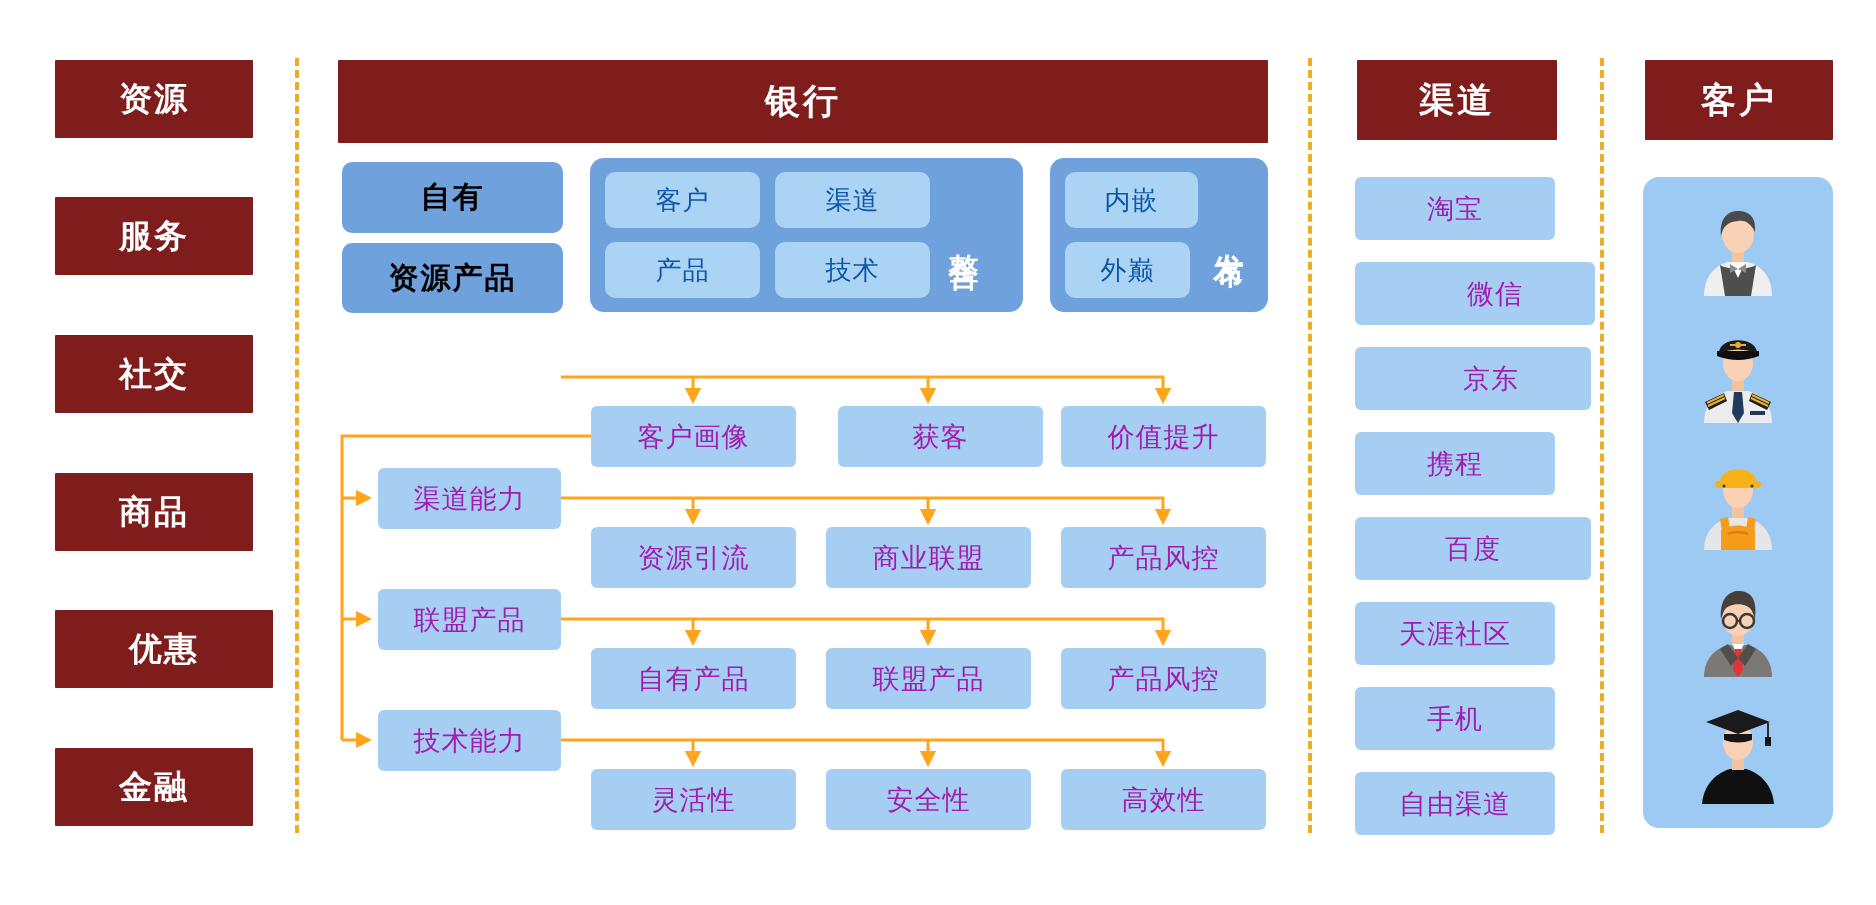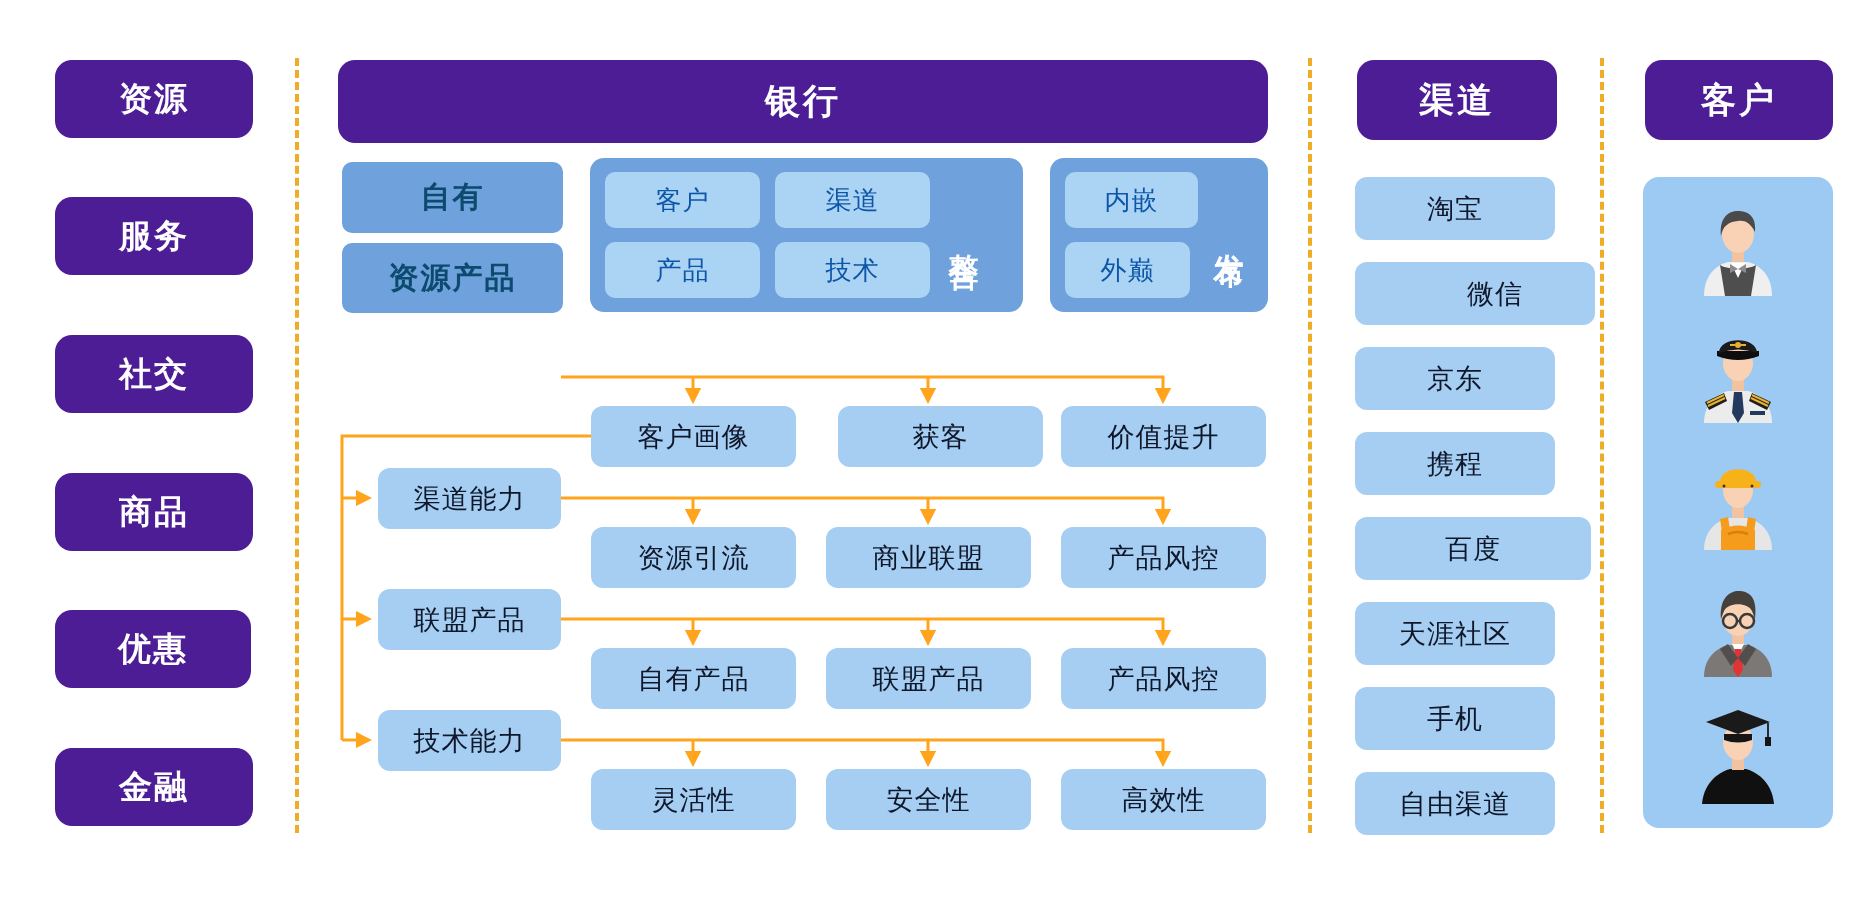--- a/index.html
+++ b/index.html
@@ -3,45 +3,45 @@
 <meta charset="utf-8">
 <style>
   html,body{margin:0;padding:0;background:#ffffff;}
   .canvas{
     position:relative;width:1876px;height:905px;background:#ffffff;overflow:hidden;
     font-family:"Liberation Sans","DejaVu Sans",sans-serif;
   }
   .abs{position:absolute;}
   .flexc{display:flex;align-items:center;justify-content:center;}
   
-  .dark-box{background:#4c1d95;color:#ffffff;font-weight:bold;border-radius:17px;}
+  .dark-box{background:#7f1d1d;color:#ffffff;font-weight:bold;border-radius:1px;}
   .rail{font-size:33px;letter-spacing:2px;}
   .hdr{font-size:35px;letter-spacing:3px;}
   
-  .mid-box{background:#6FA1DC;color:#0c4a6e;font-weight:bold;font-size:30px;border-radius:10px;letter-spacing:2px;}
+  .mid-box{background:#6FA1DC;color:#000000;font-weight:bold;font-size:30px;border-radius:10px;letter-spacing:2px;}
   .group{background:#6FA1DC;border-radius:14px;}
   .cell{background:#ABD3F4;color:#0D56A7;font-size:26px;border-radius:10px;letter-spacing:1px;}
   .vlabel{color:#ffffff;font-weight:bold;font-size:30px;writing-mode:vertical-rl;letter-spacing:5px;}
   
-  .lite{background:#A5CEF2;color:#0f172a;font-size:27px;border-radius:12px;letter-spacing:1px;}
+  .lite{background:#A5CEF2;color:#a21caf;font-size:27px;border-radius:6px;letter-spacing:1px;}
   
   .sep{border-left:4px dashed #EFAC26;width:0;}
   .panel{background:#9CCAF3;border-radius:16px;}
   svg{display:block;}
 </style>
 </head>
 <body>
 
 <div class="canvas">
 
   <div class="abs flexc dark-box rail" style="left:55px;top:60px;width:198px;height:78px;">资源</div>
   <div class="abs flexc dark-box rail" style="left:55px;top:197px;width:198px;height:78px;">服务</div>
   <div class="abs flexc dark-box rail" style="left:55px;top:335px;width:198px;height:78px;">社交</div>
   <div class="abs flexc dark-box rail" style="left:55px;top:473px;width:198px;height:78px;">商品</div>
-  <div class="abs flexc dark-box rail" style="left:55px;top:610px;width:196px;height:78px;">优惠</div>
+  <div class="abs flexc dark-box rail" style="left:55px;top:610px;width:218px;height:78px;">优惠</div>
   <div class="abs flexc dark-box rail" style="left:55px;top:748px;width:198px;height:78px;">金融</div>
 
   <div class="abs sep" style="left:295px;top:58px;height:775px;"></div>
   <div class="abs sep" style="left:1308px;top:58px;height:775px;"></div>
   <div class="abs sep" style="left:1600px;top:58px;height:775px;"></div>
 
   <div class="abs flexc dark-box hdr" style="left:338px;top:60px;width:930px;height:83px;">银行</div>
 
   <div class="abs flexc mid-box" style="left:342px;top:162px;width:221px;height:71px;">自有</div>
   <div class="abs flexc mid-box" style="left:342px;top:243px;width:221px;height:70px;">资源产品</div>
@@ -106,21 +106,21 @@
   <div class="abs flexc lite" style="left:1061px;top:648px;width:205px;height:61px;">产品风控</div>
 
   <div class="abs flexc lite" style="left:378px;top:710px;width:183px;height:61px;">技术能力</div>
   <div class="abs flexc lite" style="left:591px;top:769px;width:205px;height:61px;">灵活性</div>
   <div class="abs flexc lite" style="left:826px;top:769px;width:205px;height:61px;">安全性</div>
   <div class="abs flexc lite" style="left:1061px;top:769px;width:205px;height:61px;">高效性</div>
 
   <div class="abs flexc dark-box hdr" style="left:1357px;top:60px;width:200px;height:80px;">渠道</div>
   <div class="abs flexc lite" style="left:1355px;top:177px;width:200px;height:63px;">淘宝</div>
   <div class="abs flexc lite" style="left:1355px;top:262px;width:200px;height:63px;padding-left:40px;">微信</div>
-  <div class="abs flexc lite" style="left:1355px;top:347px;width:200px;height:63px;">京东</div>
+  <div class="abs flexc lite" style="left:1355px;top:347px;width:200px;height:63px;padding-left:36px;">京东</div>
   <div class="abs flexc lite" style="left:1355px;top:432px;width:200px;height:63px;">携程</div>
   <div class="abs flexc lite" style="left:1355px;top:517px;width:236px;height:63px;">百度</div>
   <div class="abs flexc lite" style="left:1355px;top:602px;width:200px;height:63px;">天涯社区</div>
   <div class="abs flexc lite" style="left:1355px;top:687px;width:200px;height:63px;">手机</div>
   <div class="abs flexc lite" style="left:1355px;top:772px;width:200px;height:63px;">自由渠道</div>
 
   <div class="abs flexc dark-box hdr" style="left:1645px;top:60px;width:188px;height:80px;">客户</div>
   <div class="abs panel" style="left:1643px;top:177px;width:190px;height:651px;">
 
     <svg class="abs" style="left:47px;top:19px;" width="96" height="100" viewBox="0 0 96 100">

